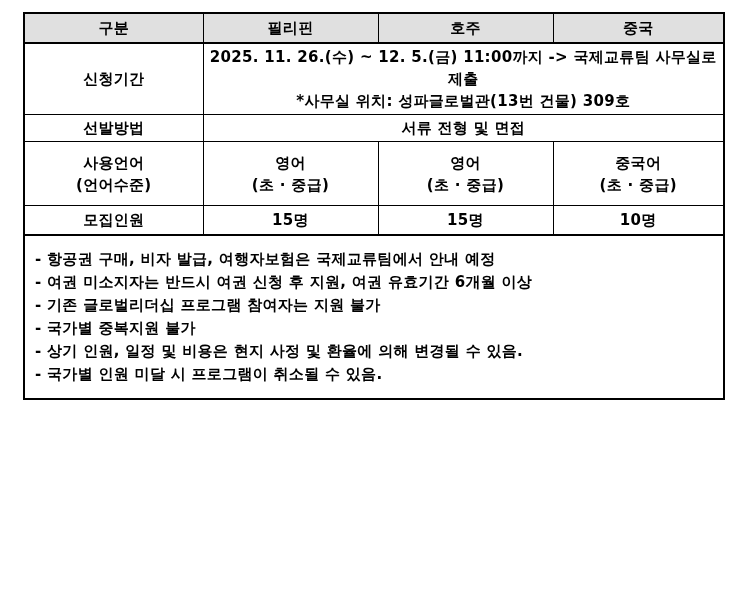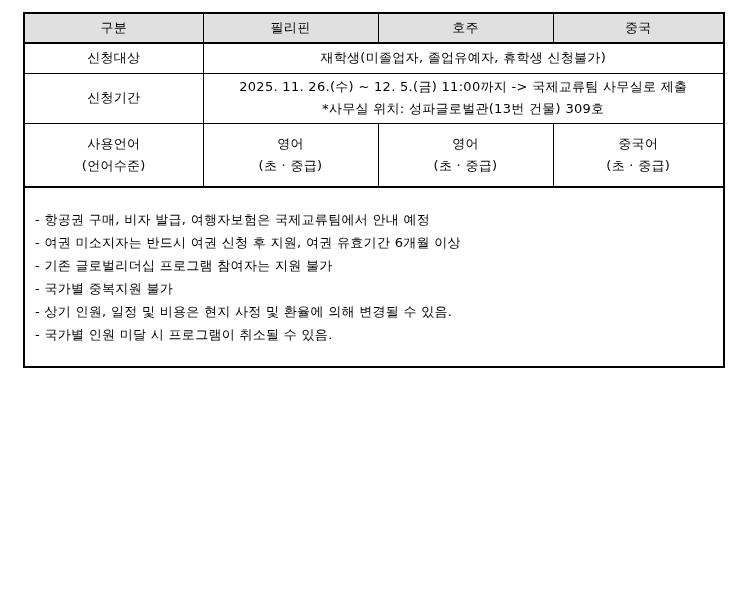--- a/index.html
+++ b/index.html
@@ -26,22 +26,22 @@
     border:2px solid var(--border-color);
   }
   col.c0{width:179px;}
   col.c1{width:175px;}
   col.c2{width:175px;}
   col.c3{width:171px;}
   th,td{
     border:1px solid var(--border-color);
     text-align:center;
     vertical-align:middle;
-    font-size:13px;
-    font-weight:normal;
+    font-size:15px;
+    font-weight:bold;
     padding:2px 4px;
     letter-spacing:0.3px;
     line-height:22px;
   }
   thead th{
     background:var(--header-bg);
     height:30px;
     border-bottom:2px solid var(--border-color);
   }
   tr.r-elig td{height:30px;}
@@ -50,21 +50,21 @@
   tr.r-training td{height:50px;}
   tr.r-univ td{height:53px;}
   tr.r-lang td{height:64px;}
   tr.r-cap td{height:29px;}
   tr.r-costin td{height:49px;}
   tr.r-costex td{height:49px;}
   td.notes{
     height:140px;
     text-align:left;
     vertical-align:top;
-    padding:20px 10px;
+    padding:12px 10px;
     line-height:23px;
     border-top:2px solid var(--border-color);
   }
   .line{line-height:22px;}
   .note-line{white-space:nowrap;}
 </style>
 </head>
 <body>
 
 <div class="table-wrap">
@@ -77,49 +77,55 @@
     </colgroup>
     <thead>
       <tr>
         <th>구분</th>
         <th>필리핀</th>
         <th>호주</th>
         <th>중국</th>
       </tr>
     </thead>
     <tbody>
-      <tr class="r-elig">
-        <td>신청대상</td>
-        <td colspan="3">재학생(미졸업자, 졸업유예자, 휴학생 신청불가)</td>
-      </tr>
       <tr class="r-period">
         <td>신청기간</td>
         <td colspan="3">
           <div class="line">2025. 11. 26.(수) ~ 12. 5.(금) 11:00까지 -&gt; 국제교류팀 사무실로 제출</div>
           <div class="line">*사무실 위치: 성파글로벌관(13번 건물) 309호</div>
         </td>
+      </tr>
+      <tr class="r-select">
+        <td>선발방법</td>
+        <td colspan="3">서류 전형 및 면접</td>
       </tr>
       <tr class="r-lang">
         <td>
           <div class="line">사용언어</div>
           <div class="line">(언어수준)</div>
         </td>
         <td>
           <div class="line">영어</div>
           <div class="line">(초 · 중급)</div>
         </td>
         <td>
           <div class="line">영어</div>
           <div class="line">(초 · 중급)</div>
         </td>
         <td>
           <div class="line">중국어</div>
           <div class="line">(초 · 중급)</div>
         </td>
       </tr>
+      <tr class="r-cap">
+        <td>모집인원</td>
+        <td>15명</td>
+        <td>15명</td>
+        <td>10명</td>
+      </tr>
       <tr>
         <td colspan="4" class="notes">
           <div class="note-line">- 항공권 구매, 비자 발급, 여행자보험은 국제교류팀에서 안내 예정</div>
           <div class="note-line">- 여권 미소지자는 반드시 여권 신청 후 지원, 여권 유효기간 6개월 이상</div>
           <div class="note-line">- 기존 글로벌리더십 프로그램 참여자는 지원 불가</div>
           <div class="note-line">- 국가별 중복지원 불가</div>
           <div class="note-line">- 상기 인원, 일정 및 비용은 현지 사정 및 환율에 의해 변경될 수 있음.</div>
           <div class="note-line">- 국가별 인원 미달 시 프로그램이 취소될 수 있음.</div>
         </td>
       </tr>

